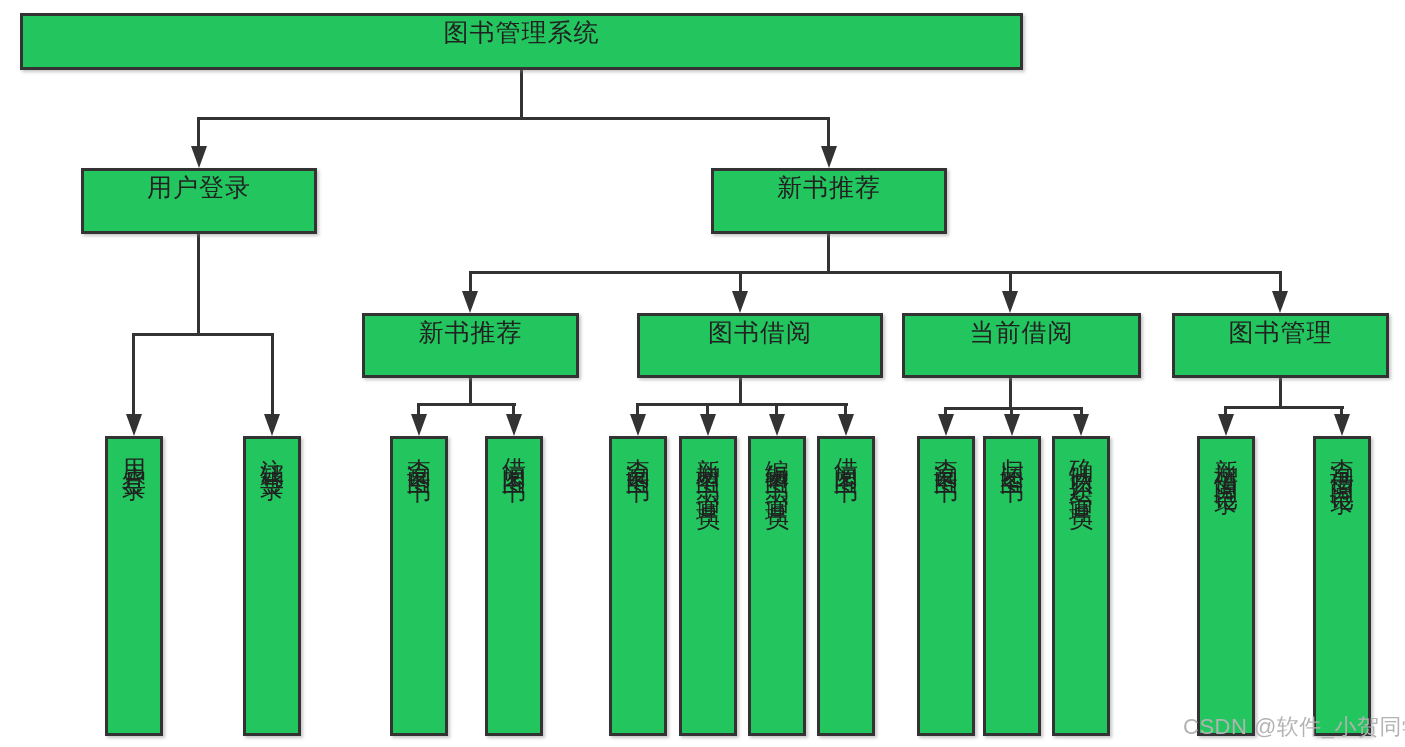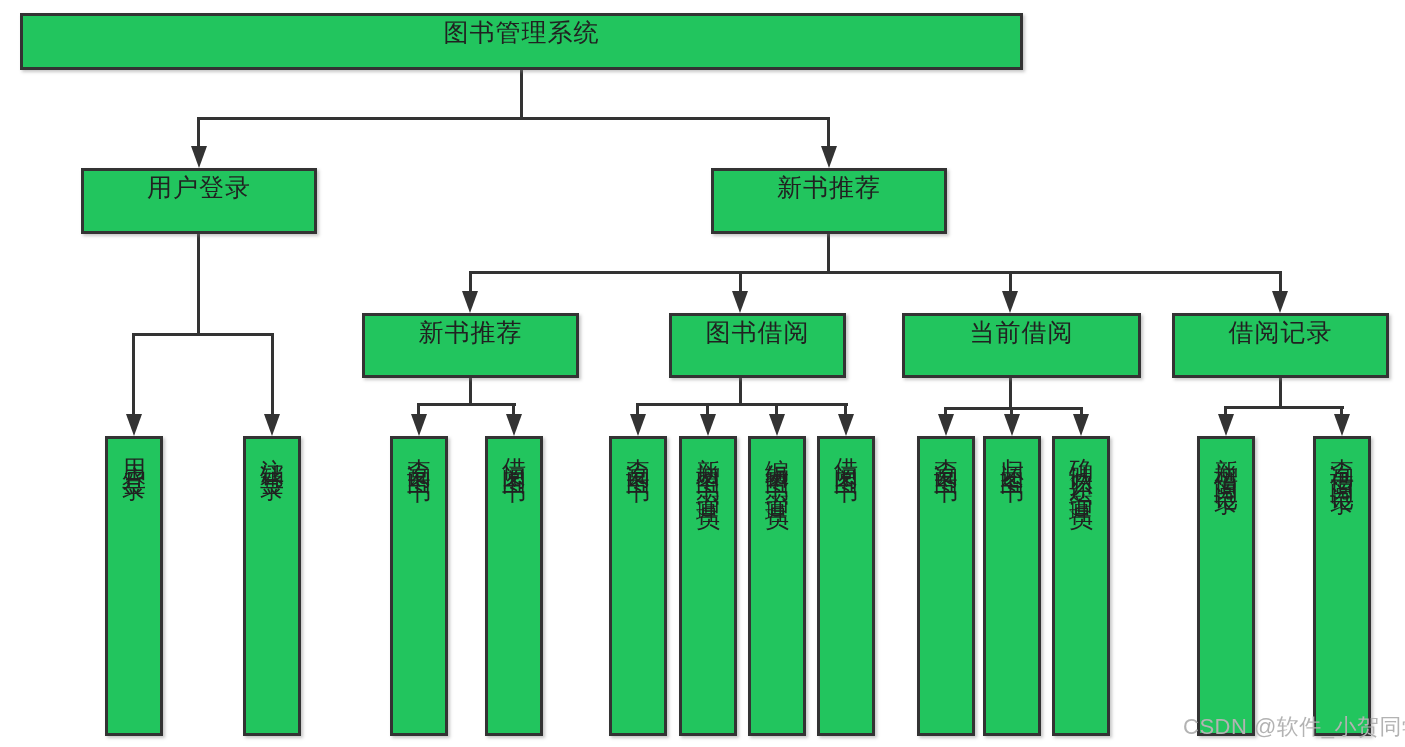--- a/index.html
+++ b/index.html
@@ -99,28 +99,28 @@
   <div class="bx h" style="left:81px;top:168px;width:236px;height:66px">
     <span>用户登录</span>
   </div>
   <div class="bx h" style="left:711px;top:168px;width:236px;height:66px">
     <span>新书推荐</span>
   </div>
 
   <div class="bx h" style="left:362px;top:313px;width:217px;height:65px">
     <span>新书推荐</span>
   </div>
-  <div class="bx h" style="left:669px;top:313px;width:177px;height:65px">
+  <div class="bx h" style="left:637px;top:313px;width:246px;height:65px">
     <span>图书借阅</span>
   </div>
   <div class="bx h" style="left:902px;top:313px;width:239px;height:65px">
     <span>当前借阅</span>
   </div>
   <div class="bx h" style="left:1172px;top:313px;width:217px;height:65px">
-    <span>借阅记录</span>
+    <span>图书管理</span>
   </div>
 
   <div class="bx v" style="left:105px;top:436px;width:58px;height:300px">
     <span>用户登录</span>
   </div>
   <div class="bx v" style="left:243px;top:436px;width:58px;height:300px">
     <span>注销登录</span>
   </div>
 
   <div class="bx v" style="left:390px;top:436px;width:58px;height:300px">

